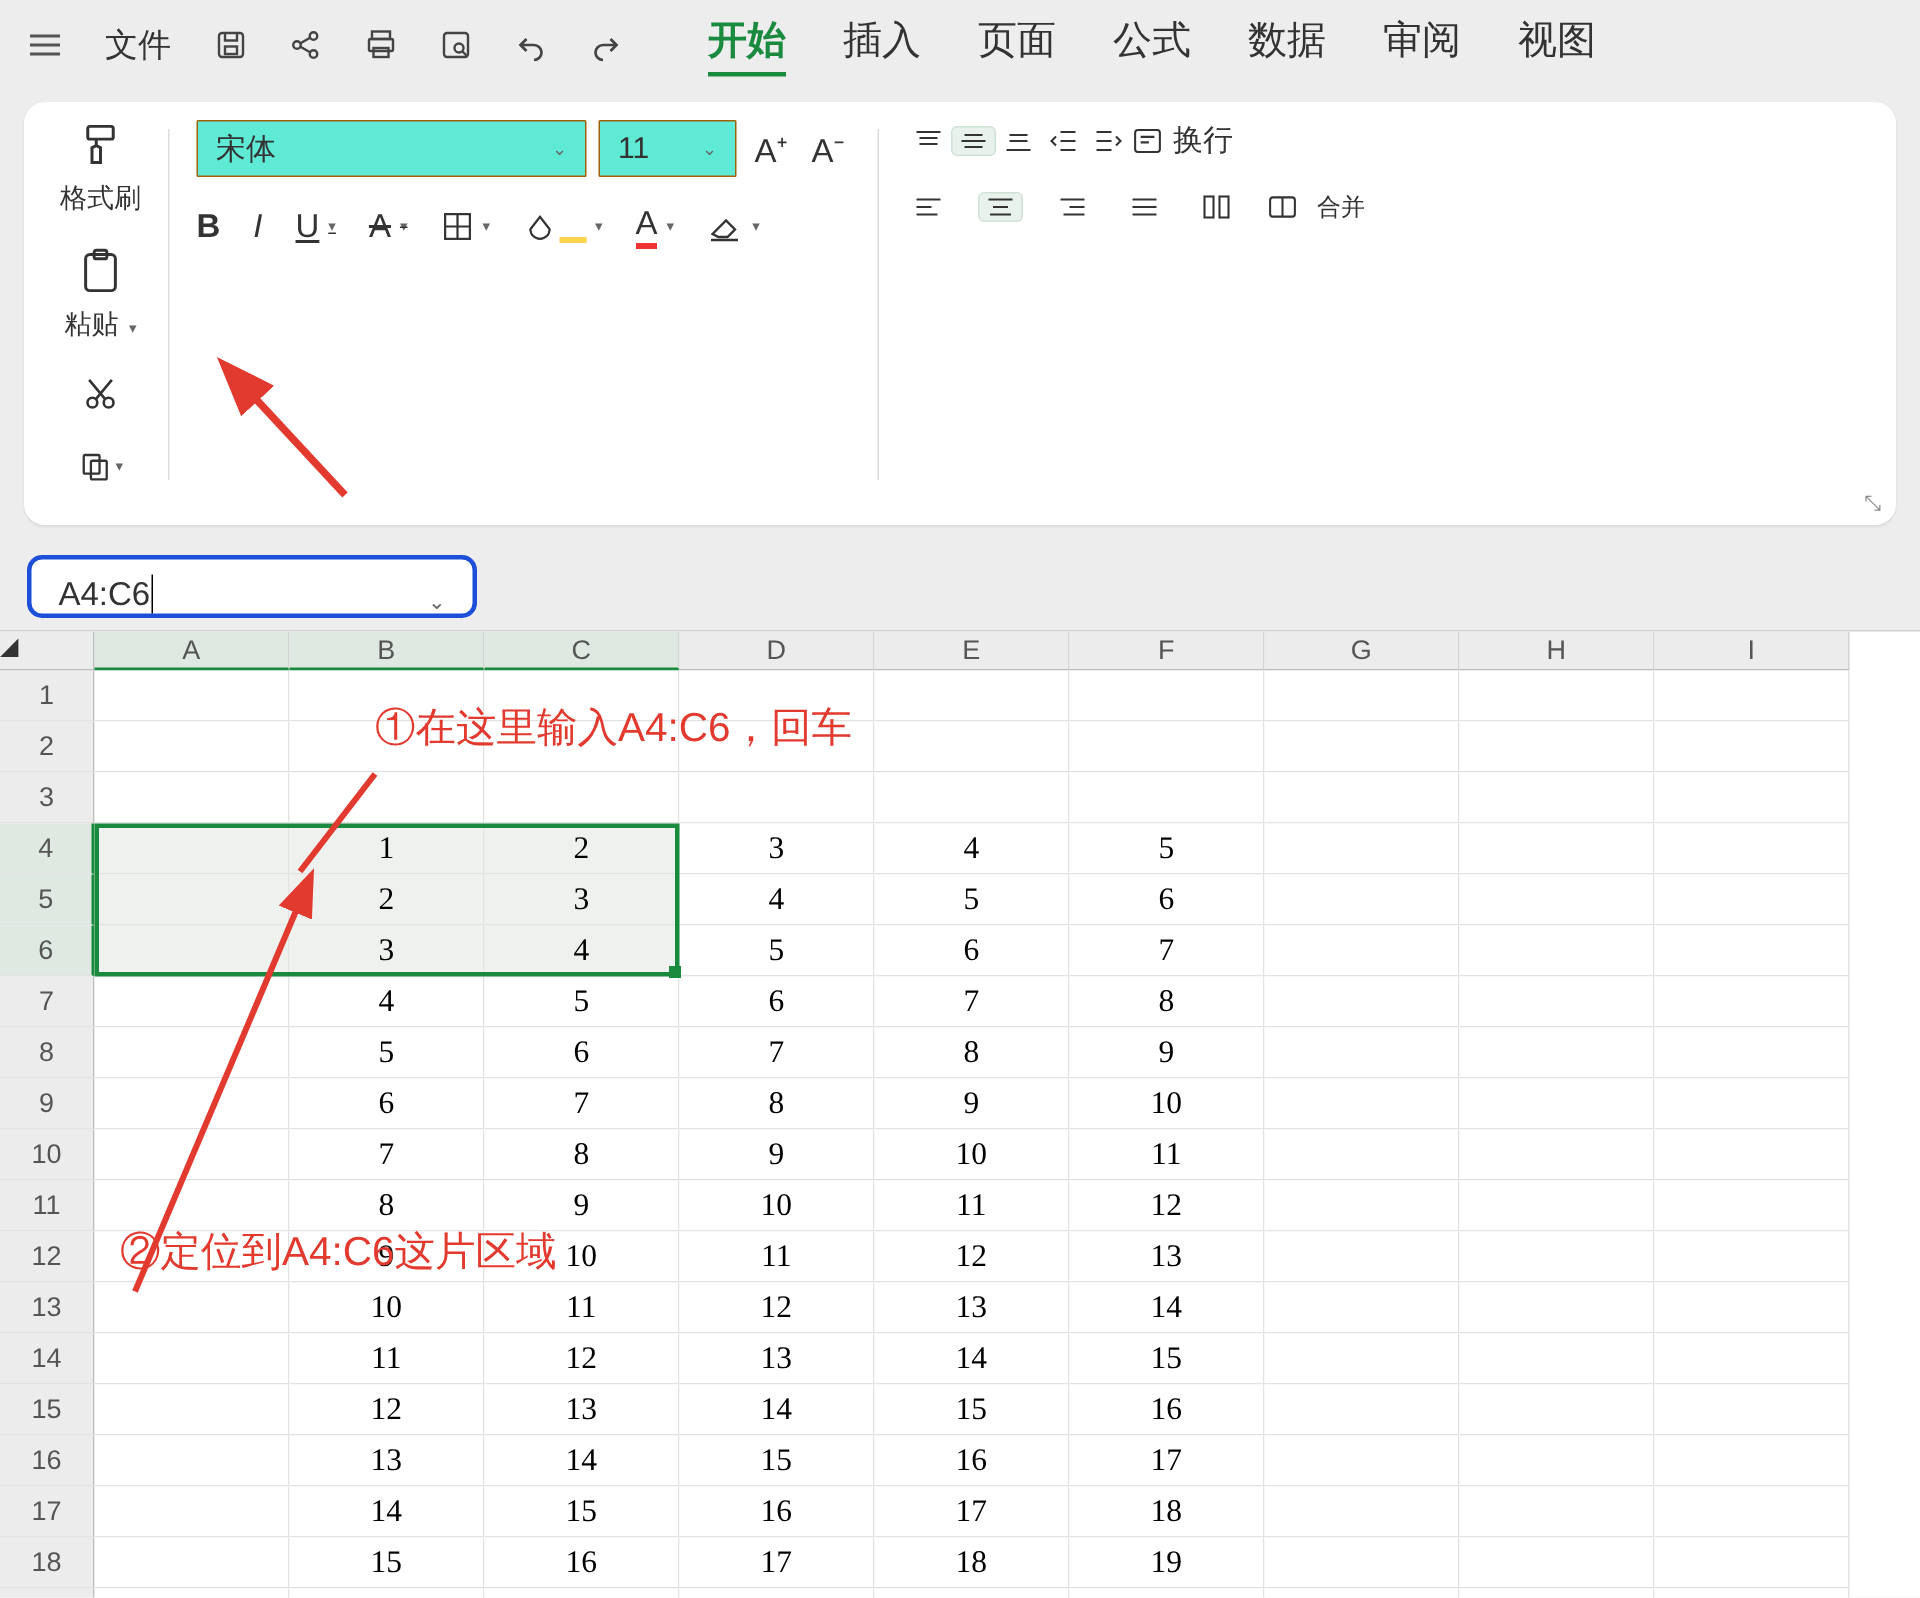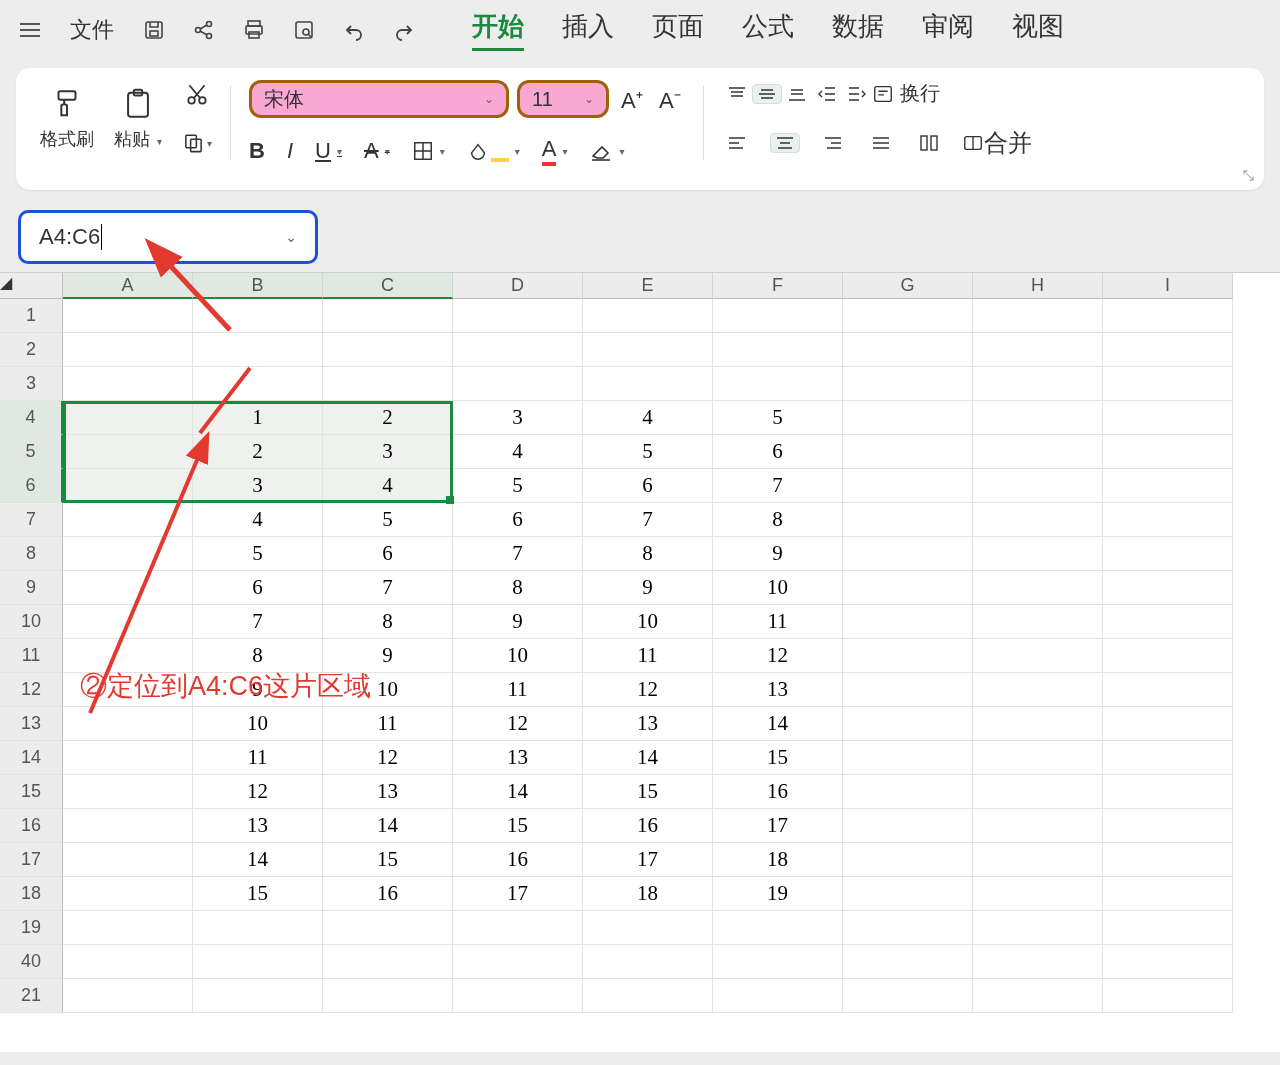--- a/index.html
+++ b/index.html
@@ -12,41 +12,41 @@
 .menubar .file { font-size:22px; font-weight:500; margin:0 12px; }
 .menubar .ticon { width:44px; height:44px; display:flex; align-items:center; justify-content:center; color:#444; }
 .menubar .tabs { display:flex; gap:38px; margin-left:40px; font-size:26px; color:#333; }
 .menubar .tabs .tab { padding-bottom:4px; }
 .menubar .tabs .tab.active { color:#1a8a3f; border-bottom:3px solid #1a8a3f; font-weight:600; }
 
 
 .ribbon-wrap { margin:8px 16px 0 16px; background:#fff; border-radius:14px; padding:12px 14px 24px 14px; position:relative; box-shadow:0 1px 2px rgba(0,0,0,.08);}
 .ribbon { display:flex; align-items:stretch; gap:0; }
 .group { display:flex; flex-direction:column; align-items:center; justify-content:flex-start; gap:6px; padding:0 10px; }
-.group .grow { display:flex; gap:20px; align-items:center;}
+.group .grow { display:flex; gap:20px; align-items:center;flex-direction:column;}
 .group .big { display:flex; flex-direction:column; align-items:center; gap:6px; font-size:18px; }
 .group .lbl { font-size:18px; }
 .sep { width:1px; background:#ddd; margin:6px 8px; align-self:stretch;}
 .drop-tri { font-size:10px; color:#666; margin-left:2px;}
-.pill { display:inline-flex; align-items:center; height:38px; border:3px solid #a16207; border-radius:12px; padding:0 12px; font-size:20px; background:#f9a8d4;}
+.pill { display:inline-flex; align-items:center; height:38px; border:1px solid #a16207; border-radius:1px; padding:0 12px; font-size:20px; background:#5eead4;}
 .pill .caret { margin-left:auto; padding-left:14px; font-size:12px; color:#666;}
 .font-row { display:flex; gap:8px; align-items:center;}
 .font-name { width:260px; justify-content:space-between;}
 .font-size { width:92px; justify-content:space-between;}
 .tool-row { display:flex; gap:22px; align-items:center; margin-top:12px; font-size:22px; color:#333;}
 .tool-row .btn { display:inline-flex; align-items:center; gap:4px;}
 .ico { width:30px; height:30px; display:inline-flex; align-items:center; justify-content:center; }
 .ribbon-more { position:absolute; right:10px; bottom:6px; font-size:14px; color:#888; }
 .align-cell { width:30px; height:20px; display:inline-flex; align-items:center; justify-content:center; border:1px solid transparent; border-radius:4px;}
 .align-cell svg { display:block;}
 .align-sel { background:#e8f1ec; border-color:#cfe2d6;}
 
 
 .fx-row { display:flex; align-items:center; gap:16px; margin:20px 18px 8px 18px; }
-.namebox { width:300px; height:54px; border:3px solid #1e4fd8; border-radius:10px; background:#fff; display:flex; align-items:center; padding:0 18px; font-size:22px; color:#333; position:relative;}
+.namebox { width:300px; height:42px; border:3px solid #1e4fd8; border-radius:10px; background:#fff; display:flex; align-items:flex-end; padding:0 18px; font-size:22px; color:#333; position:relative;}
 .namebox .nb-caret { margin-left:auto; font-size:14px; color:#666;}
 .namebox .cursor { display:inline-block; width:1px; height:26px; background:#000; margin-left:1px;}
 .fxbar { flex:1; height:50px; background:#fff; border-radius:10px; display:flex; align-items:center; gap:14px; padding:0 20px; box-shadow:0 1px 2px rgba(0,0,0,.06);}
 .fxbar .fx { font-style:italic; font-size:20px;}
 .mag { width:22px; height:22px; border:2px solid #444; border-radius:50%; position:relative;}
 .mag::after { content:""; position:absolute; width:8px; height:2px; background:#444; right:-6px; bottom:-2px; transform:rotate(45deg);}
 
 
 .grid-area { margin:6px 0 0 0; background:#fff; height:780px; overflow:hidden; position:relative; border-top:1px solid #d0d0d0;}
 .corner { position:absolute; left:0; top:0; width:63px; height:26px; border-right:1px solid #bcbcbc; border-bottom:1px solid #bcbcbc; background:#ececec;}
@@ -270,21 +270,21 @@
             <svg width="20" height="16">
               <path d="M2 3h16M2 8h16M2 13h16" stroke="#333" stroke-width="1.4"></path>
             </svg>
           </span>
         <span class="align-cell">
             <svg width="20" height="18" fill="none" stroke="#333" stroke-width="1.4">
               <rect x="2" y="2" width="6" height="14"></rect>
               <rect x="12" y="2" width="6" height="14"></rect>
             </svg>
           </span>
-        <span class="btn" style="display:inline-flex;align-items:center;gap:0;font-size:24px;">
+        <span class="btn" style="display:inline-flex;align-items:center;gap:12px;font-size:16px;">
             <svg width="22" height="22" viewBox="0 0 24 24" fill="none" stroke="#333" stroke-width="1.5">
               <rect x="3" y="5" width="18" height="14" rx="2"></rect>
               <path d="M12 5v14"></path>
             </svg>
             <span>合并</span>
           </span>
       </div>
     </div>
   </div>
   <div class="ribbon-more">⤡</div>
@@ -573,20 +573,21 @@
 
   <svg class="overlay">
     <defs>
         <marker id="ah" markerWidth="10" markerHeight="10" refX="2" refY="3" orient="auto">
           <path d="M0,0 L0,6 L8,3 z" fill="#e23a2f"></path>
         </marker>
       </defs>
     <line x1="250" y1="95" x2="200" y2="160" stroke="#e23a2f" stroke-width="4"></line>
     <line x1="90" y1="440" x2="200" y2="180" stroke="#e23a2f" stroke-width="4" marker-end="url(#ah)"></line>
   </svg>
+  <div class="anno" style="left:250px; top:46px;">①在这里输入A4:C6，回车</div>
   <div class="anno" style="left:80px; top:395px;">②定位到A4:C6这片区域</div>
 </div>
 
 <svg class="overlay" style="z-index:50;">
   <defs>
       <marker id="ah2" markerWidth="10" markerHeight="10" refX="2" refY="3" orient="auto">
         <path d="M0,0 L0,6 L8,3 z" fill="#e23a2f"></path>
       </marker>
     </defs>
   <line x1="230" y1="330" x2="165" y2="260" stroke="#e23a2f" stroke-width="5" marker-end="url(#ah2)"></line>

